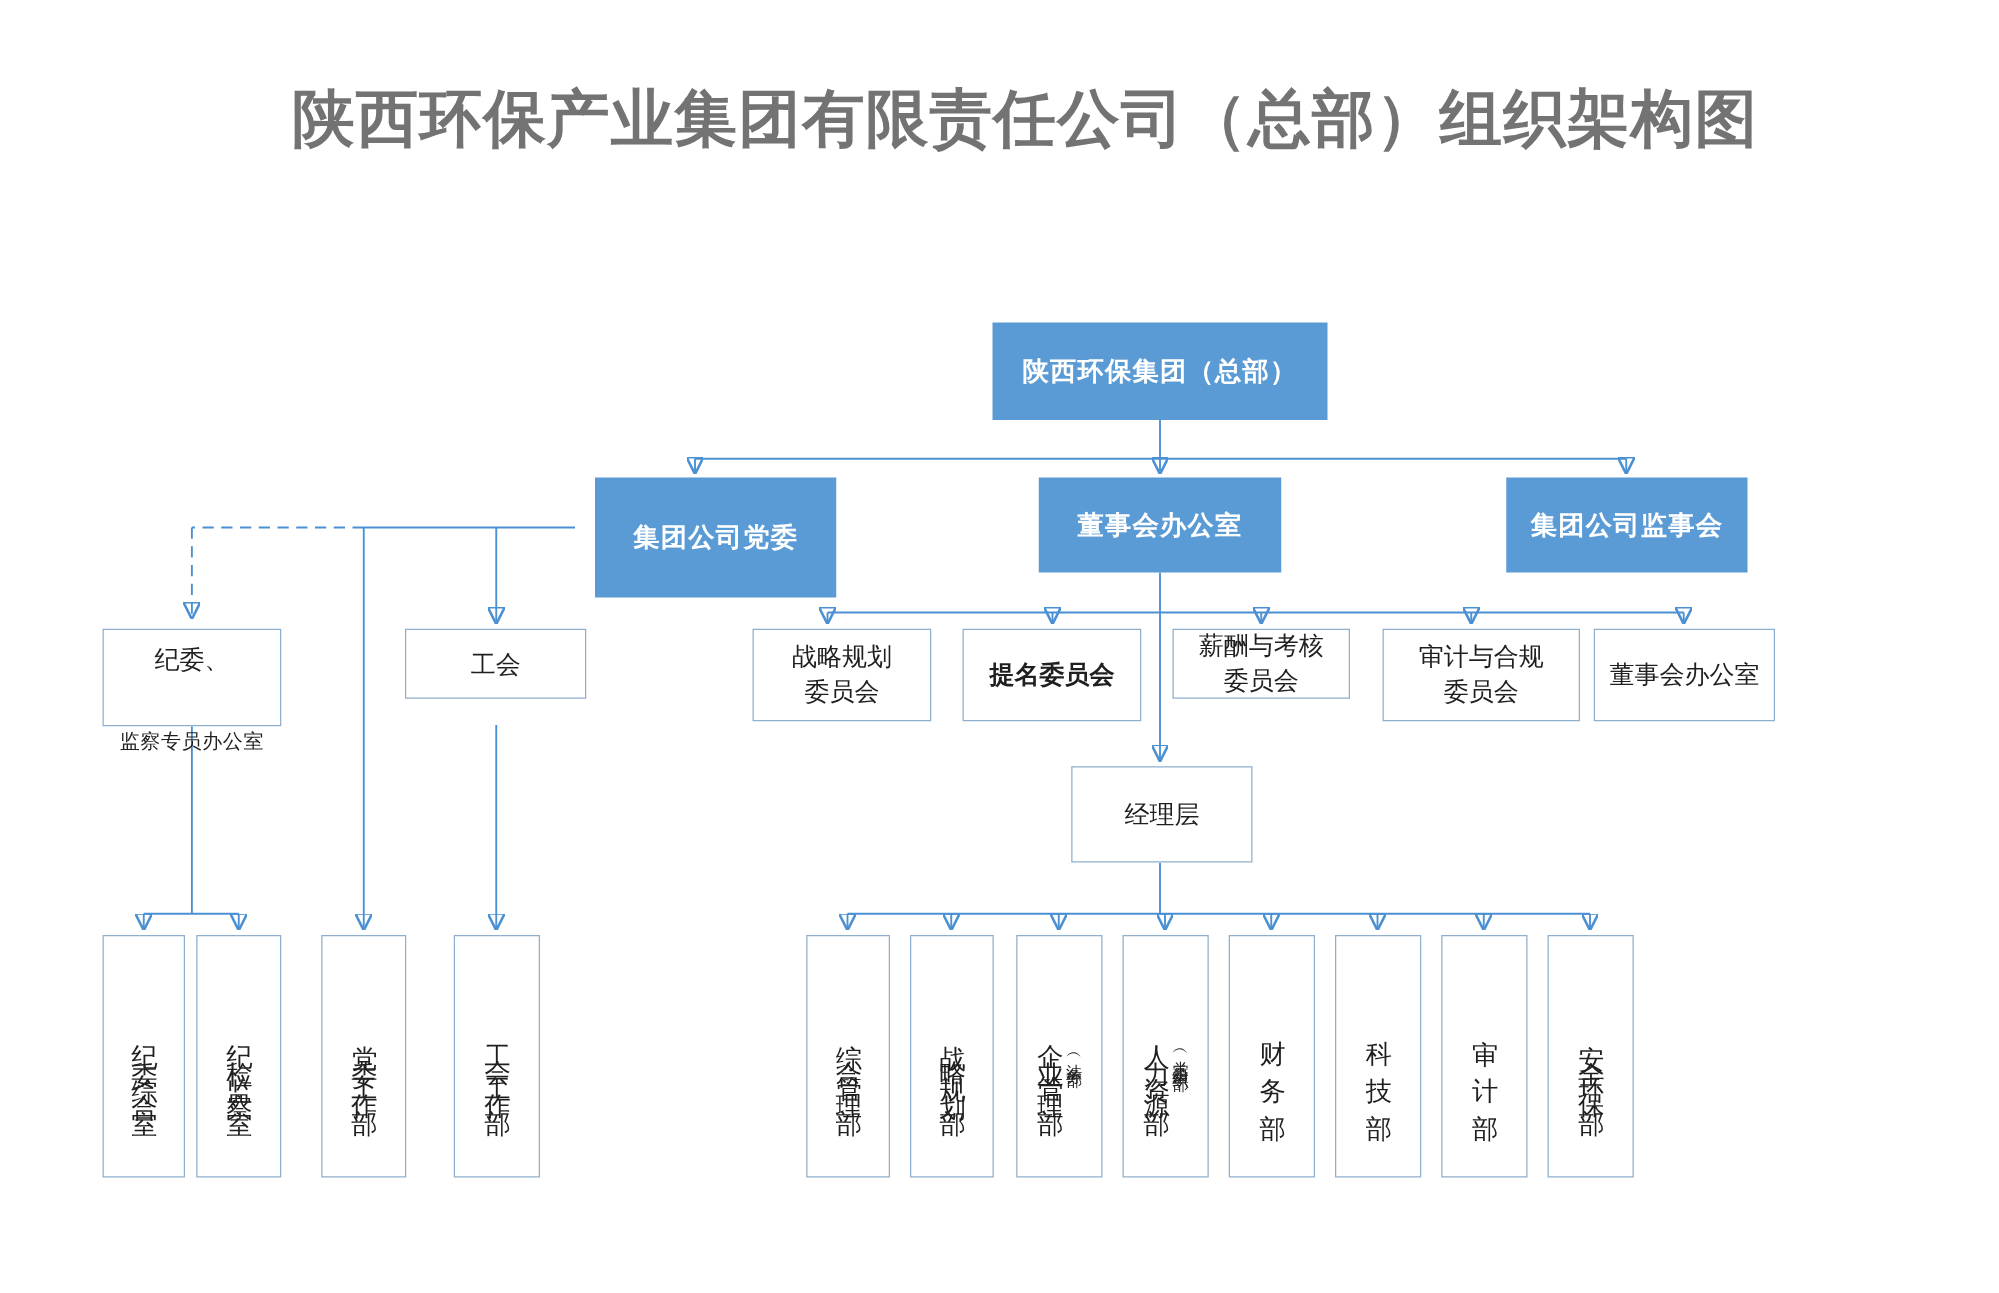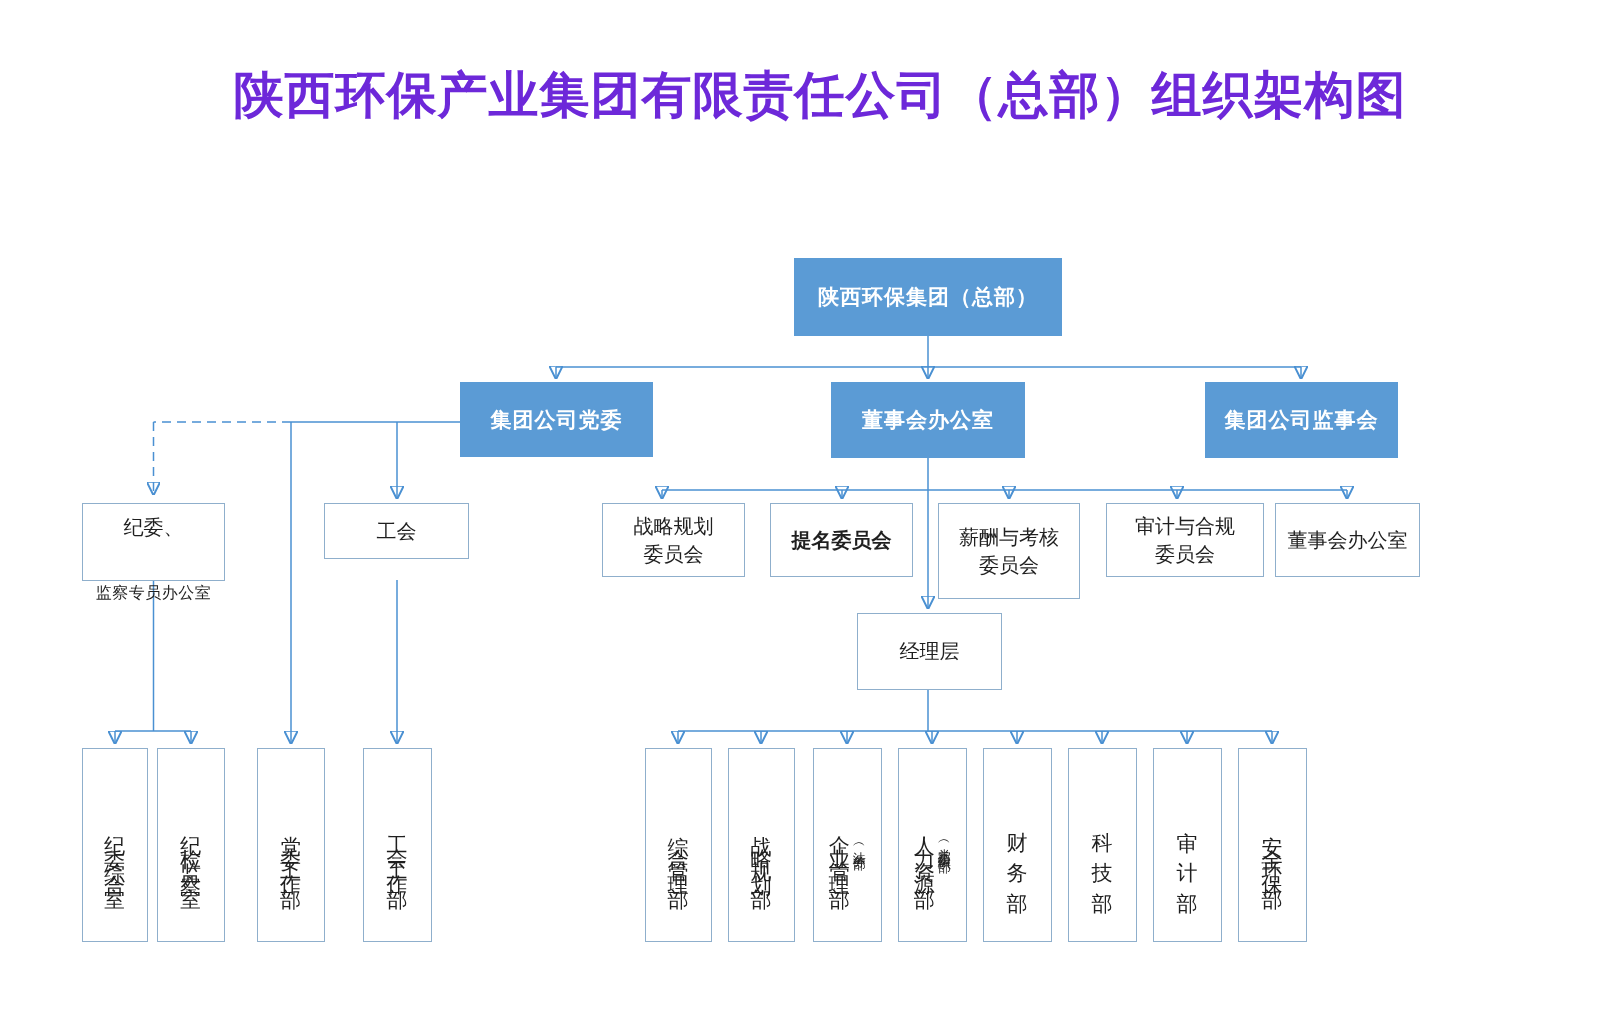--- a/index.html
+++ b/index.html
@@ -10,21 +10,21 @@
     font-family:"Liberation Sans","DejaVu Sans",sans-serif;
     overflow:hidden;
   }
   .page-title{
     position:absolute;left:40px;top:62px;width:1560px;
     text-align:center;
     font-family:"Liberation Serif","DejaVu Serif",serif;
     font-weight:900;
     font-size:50px;
     letter-spacing:1px;
-    color:#6d28d9;
+    color:#737373;
     white-space:nowrap;
   }
   svg.connectors{position:absolute;left:0;top:0;width:1599px;height:1034px;}
   svg.connectors path{stroke:#4A90D2;stroke-width:1.5;fill:none;}
   svg.connectors path.dash{stroke-dasharray:9 6;}
 
   .box{
     position:absolute;
     box-sizing:border-box;
     display:flex;align-items:center;justify-content:center;
@@ -116,21 +116,21 @@
     <path d="M1017,731 L1017,743" marker-end="url(#arrow)"></path>
     <path d="M1102,731 L1102,743" marker-end="url(#arrow)"></path>
     <path d="M1187,731 L1187,743" marker-end="url(#arrow)"></path>
     <path d="M1272,731 L1272,743" marker-end="url(#arrow)"></path>
   </svg>
 
   <div class="box blue" style="left:794px;top:258px;width:268px;height:78px;">
     <span>陕西环保集团（总部）</span>
   </div>
 
-  <div class="box blue" style="left:460px;top:382px;width:193px;height:75px;">
+  <div class="box blue" style="left:476px;top:382px;width:193px;height:96px;">
     <span>集团公司党委</span>
   </div>
   <div class="box blue" style="left:831px;top:382px;width:194px;height:76px;">
     <span>董事会办公室</span>
   </div>
   <div class="box blue" style="left:1205px;top:382px;width:193px;height:76px;">
     <span>集团公司监事会</span>
   </div>
 
   <div class="box white jiwei" style="left:82px;top:503px;width:143px;height:78px;">
@@ -142,21 +142,21 @@
   </div>
 
   <div class="box white multiline" style="left:602px;top:503px;width:143px;height:74px;">
     <span>战略规划</span>
     <span>委员会</span>
   </div>
   <div class="box white multiline" style="left:770px;top:503px;width:143px;height:74px;font-weight:bold;">
     <span>提名委员会</span>
     <span></span>
   </div>
-  <div class="box white multiline" style="left:938px;top:503px;width:142px;height:96px;">
+  <div class="box white multiline" style="left:938px;top:503px;width:142px;height:56px;">
     <span>薪酬与考核</span>
     <span>委员会</span>
   </div>
   <div class="box white multiline" style="left:1106px;top:503px;width:158px;height:74px;">
     <span>审计与合规</span>
     <span>委员会</span>
   </div>
   <div class="box white multiline" style="left:1275px;top:503px;width:145px;height:74px;">
     <span>董事会办公室</span>
     <span></span>

